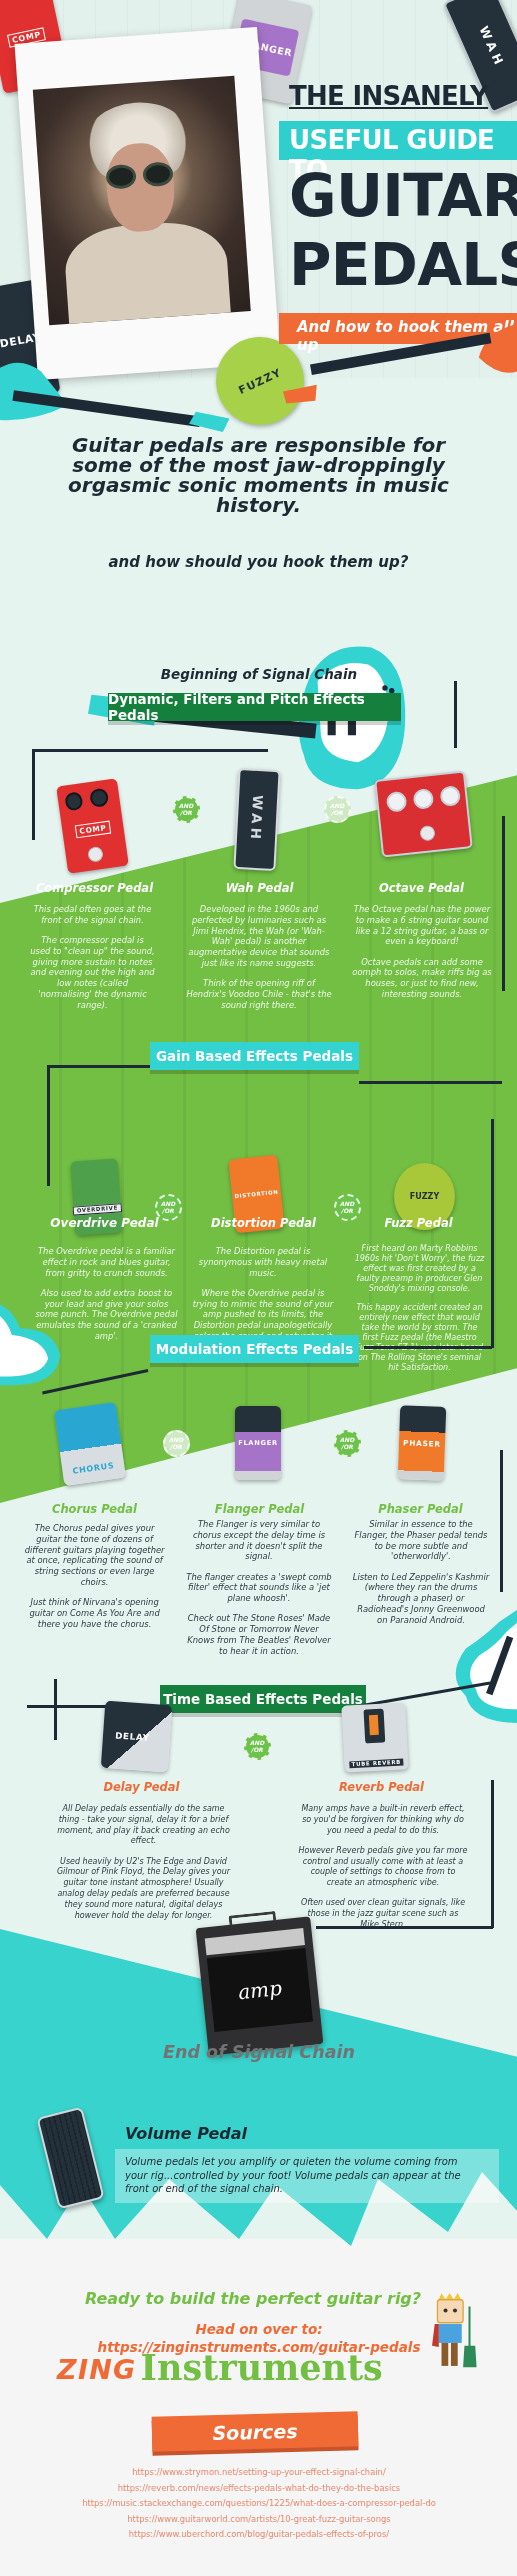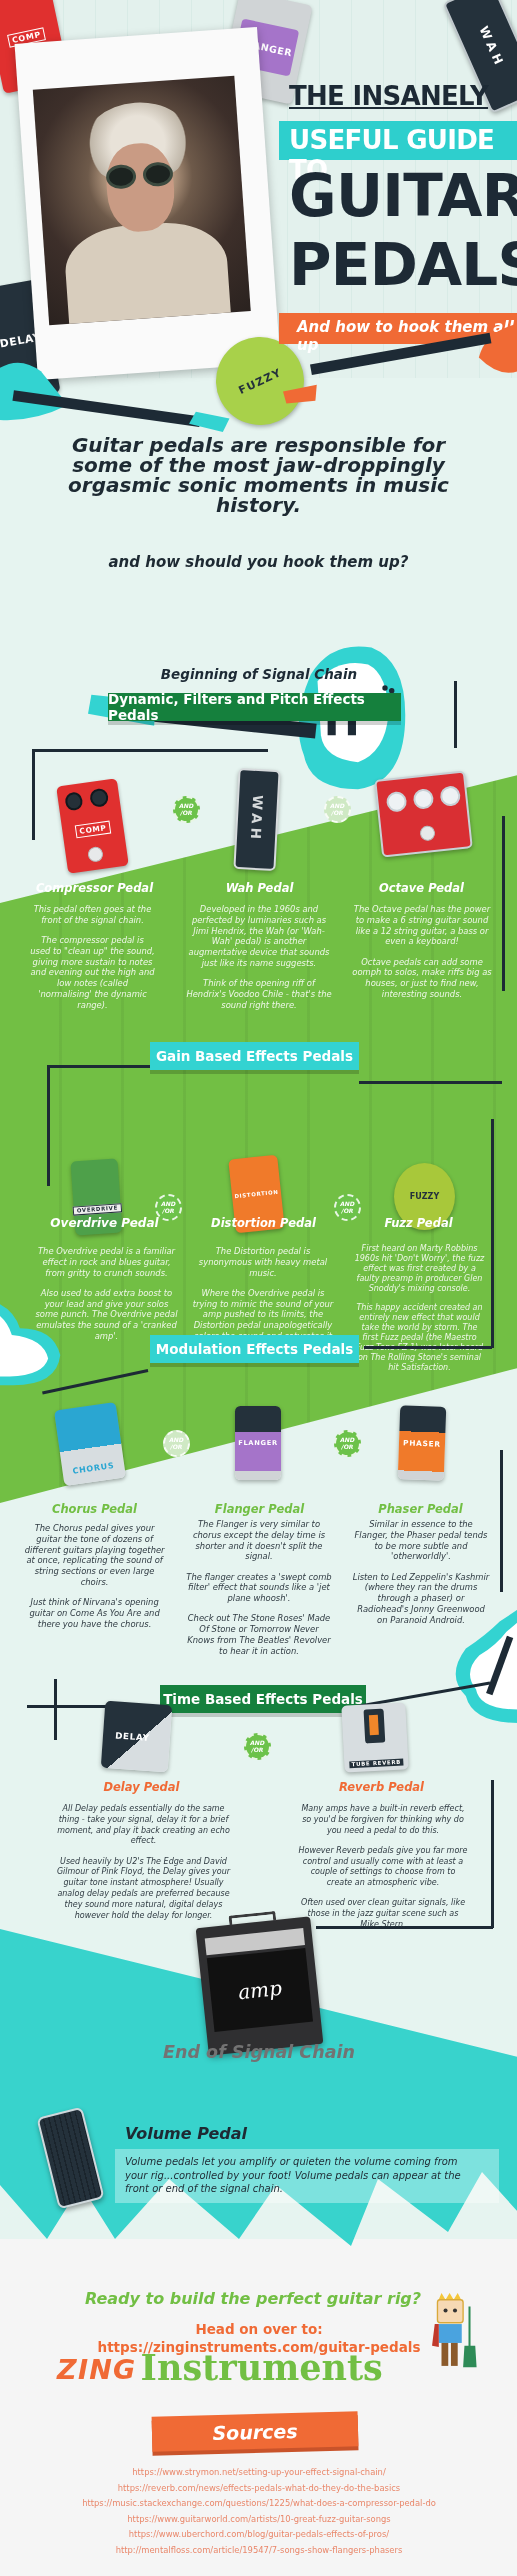--- a/index.html
+++ b/index.html
@@ -81,21 +81,21 @@
     border: 2px solid #cfd8dc; transform: rotate(-14deg); box-shadow: 0 2.7px 5.4px rgba(0,0,0,.35);
     background-image: repeating-linear-gradient(90deg, #24313b 0 4px, #1a242c 4px 5.4px); }
 
   .vol-title { position:absolute; left: 125px; top: 2124px; font-size: 16px; font-weight: 800; font-style: italic; color:#1e2a33; }
   .vol-box { position:absolute; left: 115px; top: 2149px; width: 384px; height: 54px; background: rgba(255,255,255,.35); }
   .vol-text { position:absolute; left: 125px; top: 2155px; width: 351px; font-size: 10px; line-height: 13.5px; font-style: italic; color:#1e2a33; }
 
   
   .cta-bg { position:absolute; left:0; top: 2239px; width: 518px; height: 337px; background: #f5f5f5; z-index:-0; }
   .cta1 { position:absolute; left:0; width:506px; top: 2289px; text-align:center; font-size: 16px; font-weight:700; font-style:italic; color:#72bf44; }
-  .cta2 { position:absolute; left:0; width:518px; top: 2320px; text-align:center; font-size: 13.5px; font-weight:700; color:#f06a35; line-height: 18px; }
+  .cta2 { position:absolute; left:0; width:518px; top: 2320px; text-align:center; font-size: 13.5px; font-weight:700; font-style:italic; color:#f06a35; line-height: 18px; }
   .logo { position:absolute; left: 57px; top: 2345px; height: 40px; display:flex; align-items:flex-end; }
   .logo .zing { font-family: "DejaVu Sans", sans-serif; font-weight: 900; font-style: italic; font-size: 27px; color: #f06a35; letter-spacing: 1.3px;
     background: repeating-linear-gradient(0deg, transparent 0 2px, rgba(245,245,245,1) 2px 2.7px); -webkit-background-clip: text; }
   .logo .inst { font-family: "DejaVu Serif", serif; font-weight: 700; font-size: 35px; color: #72bf44; margin-left: 4px; line-height: 1; }
   .mascot { position:absolute; left: 428px; top: 2293px; width: 54px; height: 81px; }
 
   .sources-banner { position:absolute; left: 152px; top: 2414px; width: 206px; height: 35px; background:#f06a35; transform: rotate(-1.5deg);
     box-shadow: 0 4px 0 #c9532a; display:flex; align-items:center; justify-content:center; color:#fff; font-size: 19px; font-weight:700; font-style: italic; }
   .sources { position:absolute; left: 0; top: 2465px; width: 518px; text-align:center; }
   .sources a { display:block; font-size: 8.4px; line-height: 15.5px; color: #e9876a; text-decoration: none; }
@@ -373,16 +373,15 @@
     <path d="M54 78 L70 78 L72 110 L52 110 Z" fill="#2e8b57"></path>
   </svg>
 
   <div class="sources-banner">Sources</div>
   <div class="sources">
     <a>https://www.strymon.net/setting-up-your-effect-signal-chain/</a>
     <a>https://reverb.com/news/effects-pedals-what-do-they-do-the-basics</a>
     <a>https://music.stackexchange.com/questions/1225/what-does-a-compressor-pedal-do</a>
     <a>https://www.guitarworld.com/artists/10-great-fuzz-guitar-songs</a>
     <a>https://www.uberchord.com/blog/guitar-pedals-effects-of-pros/</a>
-    <a>http://mentalfloss.com/article/19547/7-songs-show-flangers-phasers</a>
   </div>
 </div>
 
 
 </body></html>

